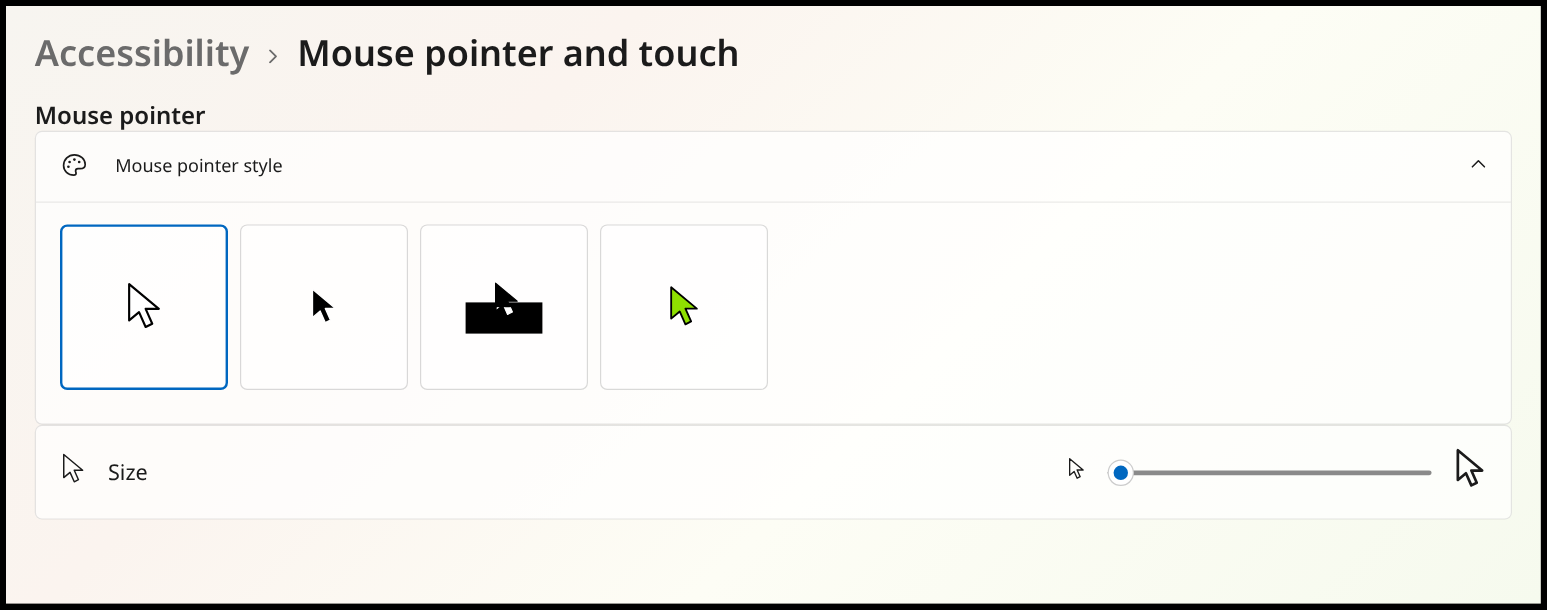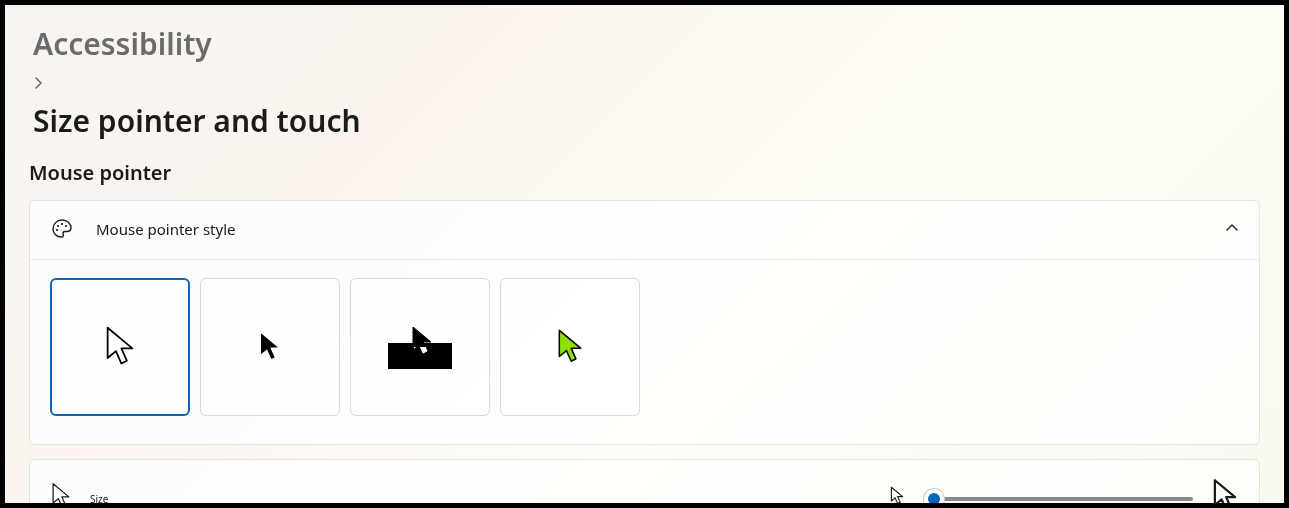--- a/index.html
+++ b/index.html
@@ -21,21 +21,20 @@
     padding: 22px 24px 16px 24px;
   }
 
   .breadcrumb {
     display: flex;
     align-items: baseline;
     gap: 10px;
     color: #6b6b6b;
     font-weight: 600;
     line-height: 1.1;
-    flex-direction: column;
   }
   .breadcrumb .parent {
     font-size: 30px;
     color: #6b6b6b;
     cursor: pointer;
   }
   .breadcrumb .chev {
     font-size: 22px;
     color: #6b6b6b;
     margin: 0 4px;
@@ -49,21 +48,20 @@
   }
 
   .section-title {
     font-size: 20px;
     font-weight: 600;
     color: #1b1b1b;
     margin-top: 22px;
   }
 
   .card {
-    margin-top: 14px;
     border: 1px solid rgba(0,0,0,0.10);
     border-radius: 6px;
     background: rgba(255,255,255,0.70);
   }
 
   .card-header {
     display: flex;
     align-items: center;
     padding: 16px 20px 18px 20px;
     cursor: pointer;
@@ -100,21 +98,21 @@
     border: 2px solid #0067c0;
   }
 
   .size-row {
     display: flex;
     align-items: center;
     padding: 18px 20px;
   }
   .size-row .label {
     margin-left: 18px;
-    font-size: 10px;
+    font-size: 18px;
     color: #1b1b1b;
     text-align: center;
   }
 
   .slider-zone {
     margin-left: auto;
     display: flex;
     align-items: center;
     gap: 18px;
   }
@@ -155,21 +153,21 @@
 
 <div class="window">
 
   <div class="breadcrumb">
     <span class="parent">Accessibility</span>
     <span class="chev">
       <svg width="12" height="12" viewBox="0 0 12 12">
           <path d="M3 1 L8 6 L3 11" fill="none" stroke="#6b6b6b" stroke-width="1.5" stroke-linecap="round" stroke-linejoin="round"></path>
         </svg>
     </span>
-    <span class="current">Size pointer and touch</span>
+    <span class="current">Mouse pointer and touch</span>
   </div>
 
   <div class="section-title">Mouse pointer</div>
 
   <div class="card">
 
     <div class="card-header">
       <span class="icon-slot">
         <svg width="24" height="24" viewBox="0 0 24 24">
           <path d="M12 3c5 0 9 3.6 9 8 0 2.6-2.1 3.5-4.2 3.5H15c-1.1 0-2 .9-2 2 0 .7.4 1.2.4 1.9 0 1-.9 1.6-1.9 1.6C6.6 20 3 16.4 3 12 3 7 7 3 12 3Z" fill="none" stroke="#1b1b1b" stroke-width="1.4"></path>

